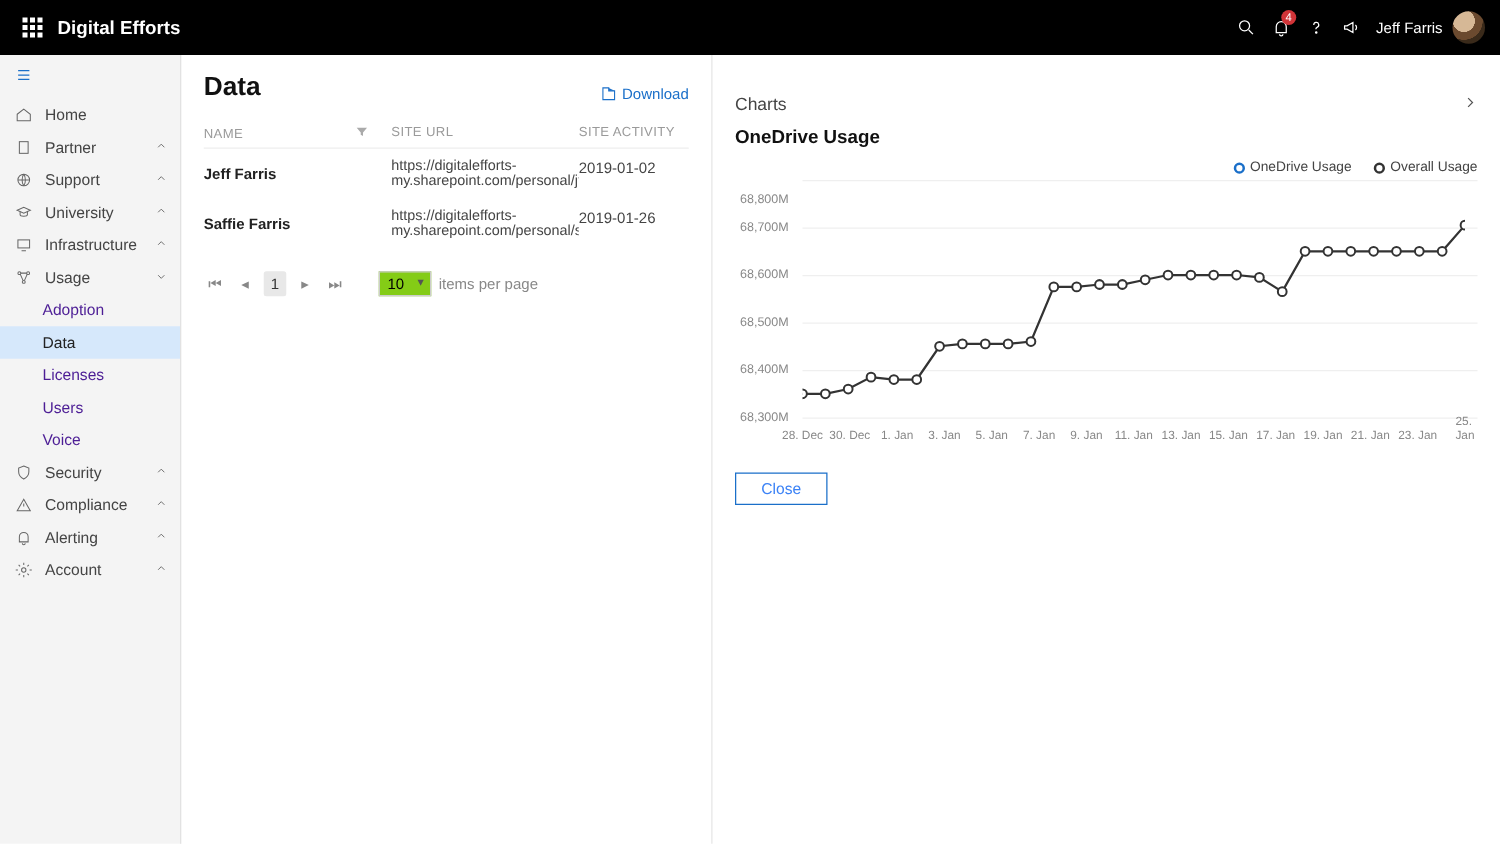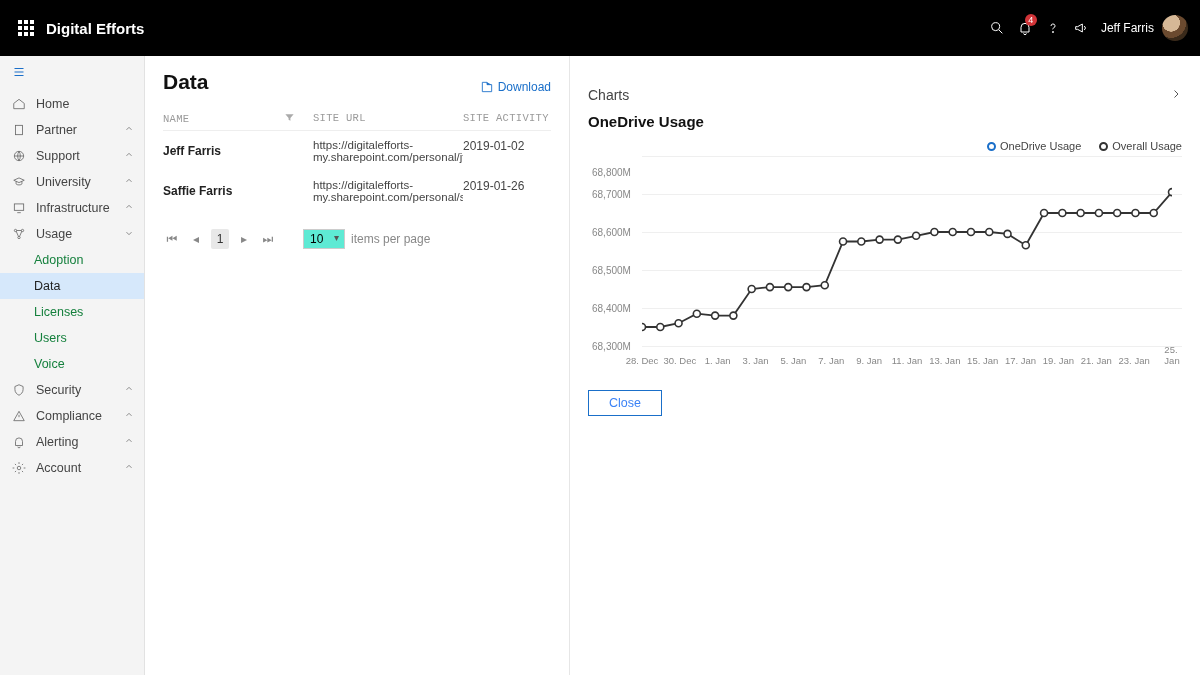--- a/index.html
+++ b/index.html
@@ -1,54 +1,54 @@
 <!DOCTYPE html>
 <html><head>
 <meta charset="utf-8">
 <style>
   * { box-sizing: border-box; margin: 0; padding: 0; }
   body { font-family: "Segoe UI", Arial, sans-serif; font-size: 13px; background:#fff; color:#333; width:1200px; height:675px; overflow:hidden; }
-  .topbar { height:56px; background:#000; color:#fff; display:flex; align-items:center; padding:0 12px; }
+  .topbar { height:44px; background:#000; color:#fff; display:flex; align-items:center; padding:0 12px; }
   .topbar .brand { font-size:15px; font-weight:600; margin-left:6px; }
   .topbar .spacer { flex:1; }
   .topbar .ticon { width:28px; display:flex; justify-content:center; align-items:center; cursor:pointer; position:relative; height:40px;}
   .topbar .ticon svg { width:16px; height:16px; stroke:#fff; fill:none; stroke-width:1.5;}
   .badge { position:absolute; top:6px; right:2px; background:#d13438; color:#fff; border-radius:8px; font-size:9px; min-width:12px; height:12px; line-height:12px; text-align:center; padding:0 2px;}
   .topbar .uname { font-size:12px; margin:0 8px 0 6px; }
   .avatar { width:26px; height:26px; border-radius:50%; background: radial-gradient(circle at 35% 30%, #d6b896 0 35%, #6b4a2f 36% 60%, #3a2a1a 61% 100%); }
   .shell { display:flex; height:calc(675px - 40px); }
   .sidebar { width:145px; background:#f4f4f4; border-right:1px solid #e2e2e2; display:flex; flex-direction:column; font-size:12.5px; color:#333; }
   .hamburger { padding:10px 12px; color:#1a6fc9; cursor:pointer;}
   .nav-item { display:flex; align-items:center; padding:6px 10px; cursor:pointer; color:#444; }
   .nav-item .nicon { width:18px; display:flex; justify-content:center; margin-right:8px; }
   .nav-item .nicon svg { width:14px; height:14px; stroke:#666; fill:none; stroke-width:1.4;}
   .nav-item .chev { margin-left:auto; }
   .nav-item .chev svg { width:10px; height:10px; stroke:#666; fill:none; stroke-width:1.8;}
-  .nav-sub { padding:6px 10px 6px 34px; cursor:pointer; color:#15803d; font-size:12.5px;}
+  .nav-sub { padding:6px 10px 6px 34px; cursor:pointer; color:#4c1d95; font-size:12.5px;}
   .nav-sub.active { background:#d6e8fb; color:#222; }
   .main { flex:1; display:flex; }
   .left { width:425px; border-right:1px solid #e6e6e6; display:flex; flex-direction:column; padding:10px 18px; }
   .left h1 { font-size:21px; font-weight:600; margin:4px 0 14px 0; color:#111;}
   .dl { margin-left:auto; display:flex; align-items:center; color:#1a6fc9; font-size:12px; cursor:pointer; gap:4px;}
   .dl svg{width:14px;height:14px;fill:#1a6fc9;}
   .headerrow{display:flex; align-items:center;}
-  .thead { display:flex; color:#9a9a9a; font-size:10.5px; letter-spacing:0.3px; padding:4px 0; border-bottom:1px solid #eee;font-family:Liberation Mono, monospace;}
+  .thead { display:flex; color:#9a9a9a; font-size:10.5px; letter-spacing:0.3px; padding:4px 0; border-bottom:1px solid #eee;}
   .col-name{width:150px; display:flex; align-items:center;}
   .col-url{width:150px;}
   .col-act{flex:1;}
   .filter-icon{margin-left:auto; margin-right:18px;}
   .filter-icon svg{width:11px;height:11px;fill:#aaa;}
   .trow{display:flex; padding:8px 0; font-size:12px; color:#222;}
   .trow .col-name{font-weight:700;}
   .trow .col-url{color:#444; font-size:11.5px; padding-right:14px; overflow:hidden;}
   .trow .col-act{color:#444; font-size:12px;}
   .pager{display:flex; align-items:center; gap:6px; margin-top:18px; color:#888; font-size:12px;}
   .pbtn{width:18px;height:20px;display:flex;align-items:center;justify-content:center;cursor:pointer;color:#888;}
   .pbtn.active{background:#e8e8e8;color:#333;border-radius:2px;}
-  .pager select{font-size:12px; padding:2px 20px 2px 6px; border:1px solid #ccc; appearance:none; background:#5eead4;}
+  .pager select{font-size:12px; padding:2px 20px 2px 6px; border:1px solid #ccc; appearance:none; background:#84cc16;}
   .selwrap{position:relative;display:inline-block;}
   .selwrap::after{content:"▾";position:absolute;right:6px;top:3px;font-size:10px;color:#555;pointer-events:none;}
   .right{flex:1; padding:10px 18px; position:relative;}
   .charts-head{display:flex;align-items:center;color:#444;font-size:14px;margin:21px 0 10px;}
   .charts-head .arrow{margin-left:auto;cursor:pointer;}
   .charts-head .arrow svg{width:12px;height:12px;stroke:#555;fill:none;stroke-width:2;}
   .ctitle{font-weight:600;font-size:15px;color:#111;margin-bottom:8px;}
   .legend{display:flex;justify-content:flex-end;gap:18px;font-size:11px;color:#444;margin:10px 0 4px;}
   .legend .lg{display:flex;align-items:center;gap:4px;}
   .legend .dot{width:9px;height:9px;border-radius:50%;border:2px solid #333;background:#fff;}

